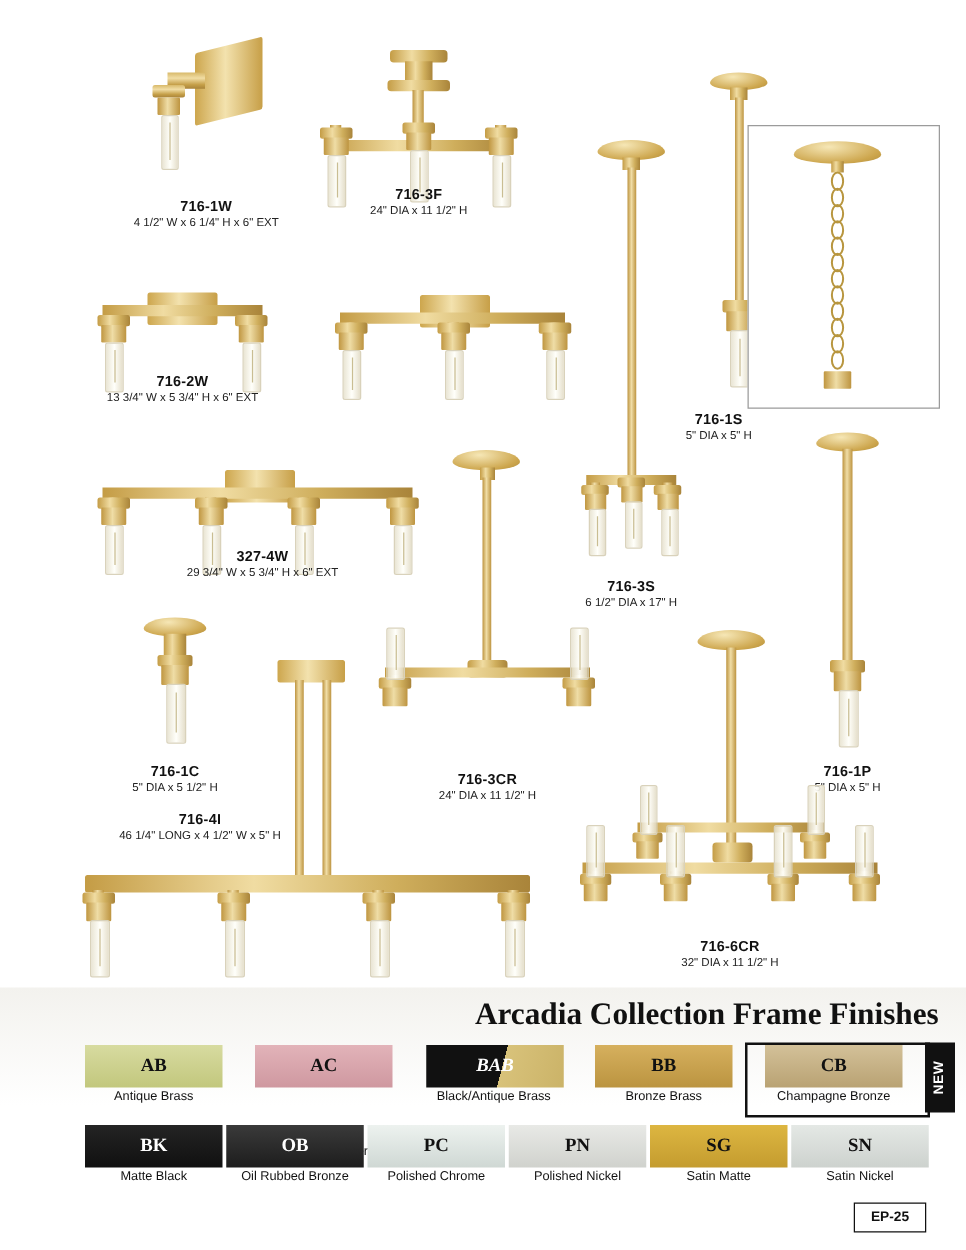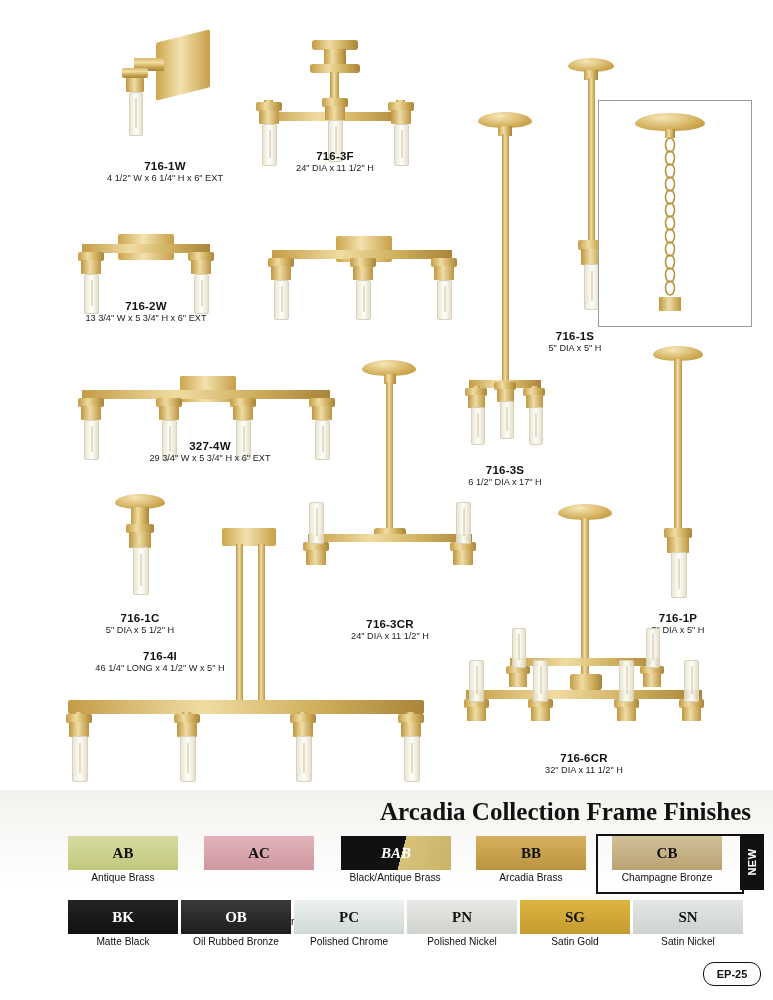--- a/index.html
+++ b/index.html
@@ -82,22 +82,22 @@
   }
   .newtag{
     position:absolute;width:24px;height:56px;background:#111;color:#fff;
     display:flex;align-items:center;justify-content:center;
   }
   .newtag span{
     transform:rotate(-90deg);font-size:11px;font-weight:bold;letter-spacing:.5px;
   }
   .cb-outline{position:absolute;border:2px solid #111;}
   .epbadge{
-    position:absolute;right:12px;bottom:14px;
-    width:56px;height:22px;border:1.6px solid #111;border-radius:11px;
+    position:absolute;right:32px;bottom:14px;
+    width:56px;height:22px;border:1.6px solid #111;border-radius:0;
     display:flex;align-items:center;justify-content:center;
     font-size:11px;font-weight:bold;color:#111;
   }
 </style>
 </head>
 <body>
 
 <div class="page">
 
 
@@ -438,21 +438,21 @@
       <div class="swatch-label" style="left:116px;margin-top:44px;">Antique Copper</div>
 
       <div class="swatch" style="left:273px;background:linear-gradient(105deg,#111 0%,#111 55%,#d8c27a 55%,#cbb368 100%);color:#fff;font-style:italic;">
         <span>BAB</span>
       </div>
       <div class="swatch-label" style="left:252px;">Black/Antique Brass</div>
 
       <div class="swatch" style="left:408px;background:linear-gradient(to bottom,#d6b05e,#bb9440);color:#111;">
         <span>BB</span>
       </div>
-      <div class="swatch-label" style="left:388px;">Arcadia Brass</div>
+      <div class="swatch-label" style="left:388px;">Bronze Brass</div>
 
       <div class="cb-outline" style="left:528px;top:-2px;width:144px;height:56px;"></div>
       <div class="swatch" style="left:544px;background:linear-gradient(to bottom,#d3c199,#b9a273);color:#111;font-family:Liberation Serif, serif;">
         <span>CB</span>
       </div>
       <div class="swatch-label" style="left:524px;">Champagne Bronze</div>
 
       <div class="newtag" style="left:672px;top:-2px;">
         <span>NEW</span>
       </div>
@@ -475,21 +475,21 @@
       <div class="swatch-label" style="left:206px;">Polished Chrome</div>
 
       <div class="swatch" style="left:339px;background:linear-gradient(to bottom,#e8e9e6,#d0d2cd);color:#111;">
         <span>PN</span>
       </div>
       <div class="swatch-label" style="left:319px;">Polished Nickel</div>
 
       <div class="swatch" style="left:452px;background:linear-gradient(to bottom,#ddb641,#c49c2f);color:#111;">
         <span>SG</span>
       </div>
-      <div class="swatch-label" style="left:432px;">Satin Gold</div>
+      <div class="swatch-label" style="left:432px;">Satin Matte</div>
 
       <div class="swatch" style="left:565px;background:linear-gradient(to bottom,#e4e8e5,#cdd2ce);color:#111;">
         <span>SN</span>
       </div>
       <div class="swatch-label" style="left:545px;">Satin Nickel</div>
     </div>
 
     <div class="epbadge">EP-25</div>
   </div>
 

